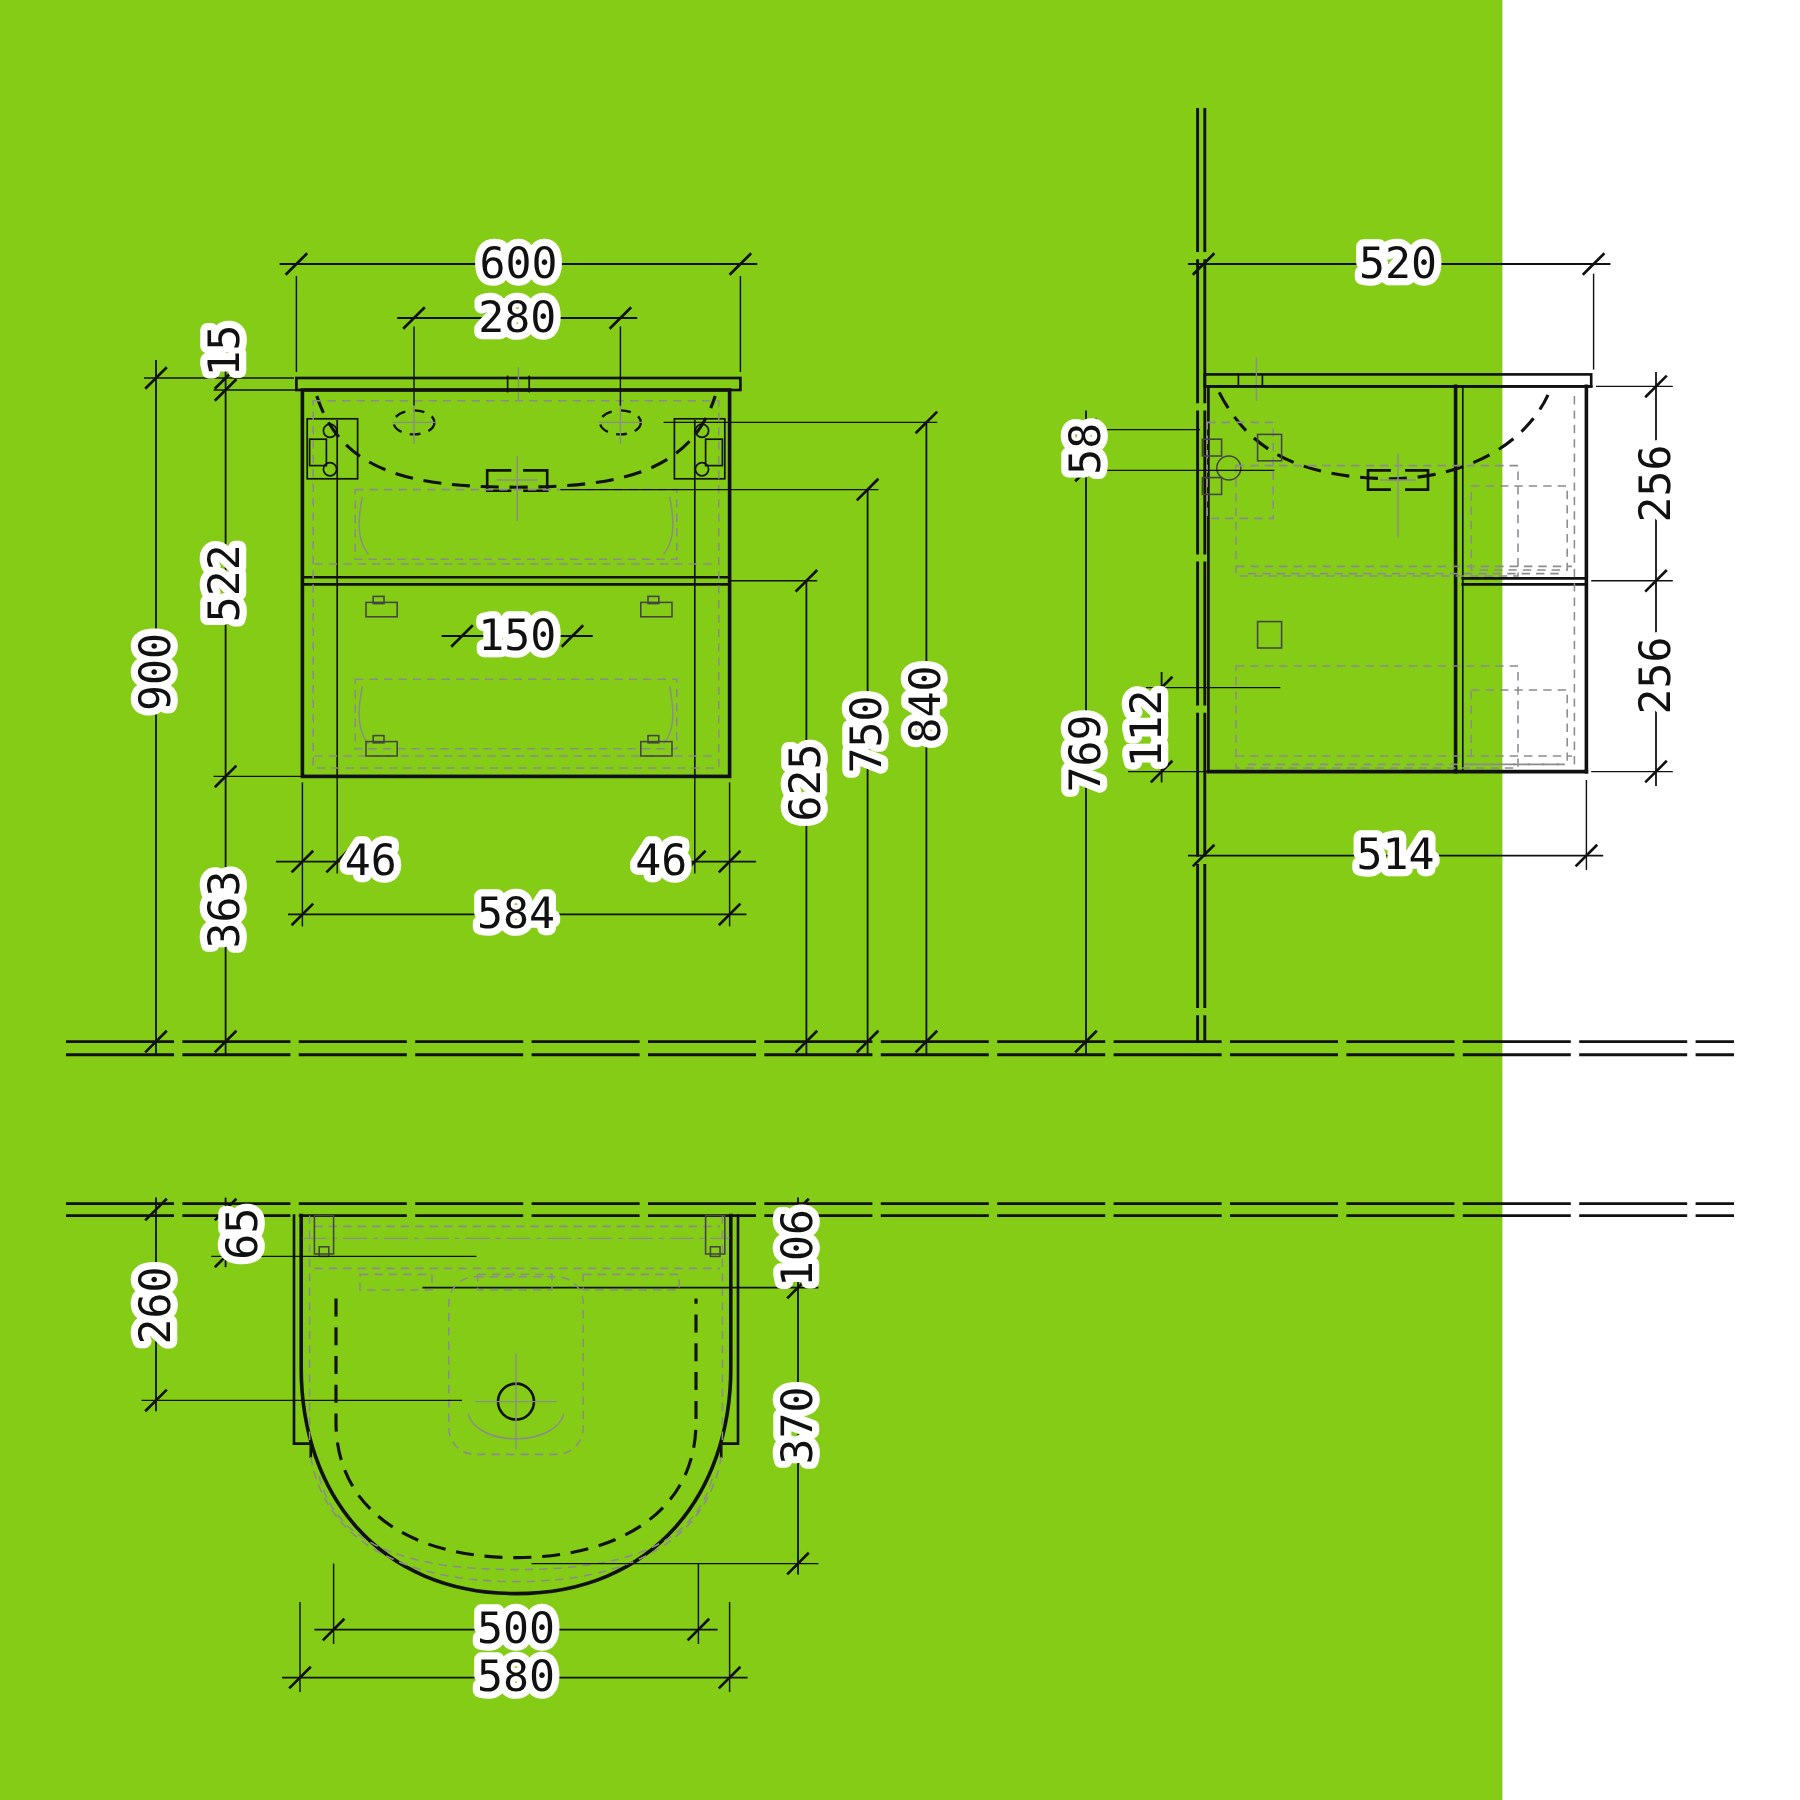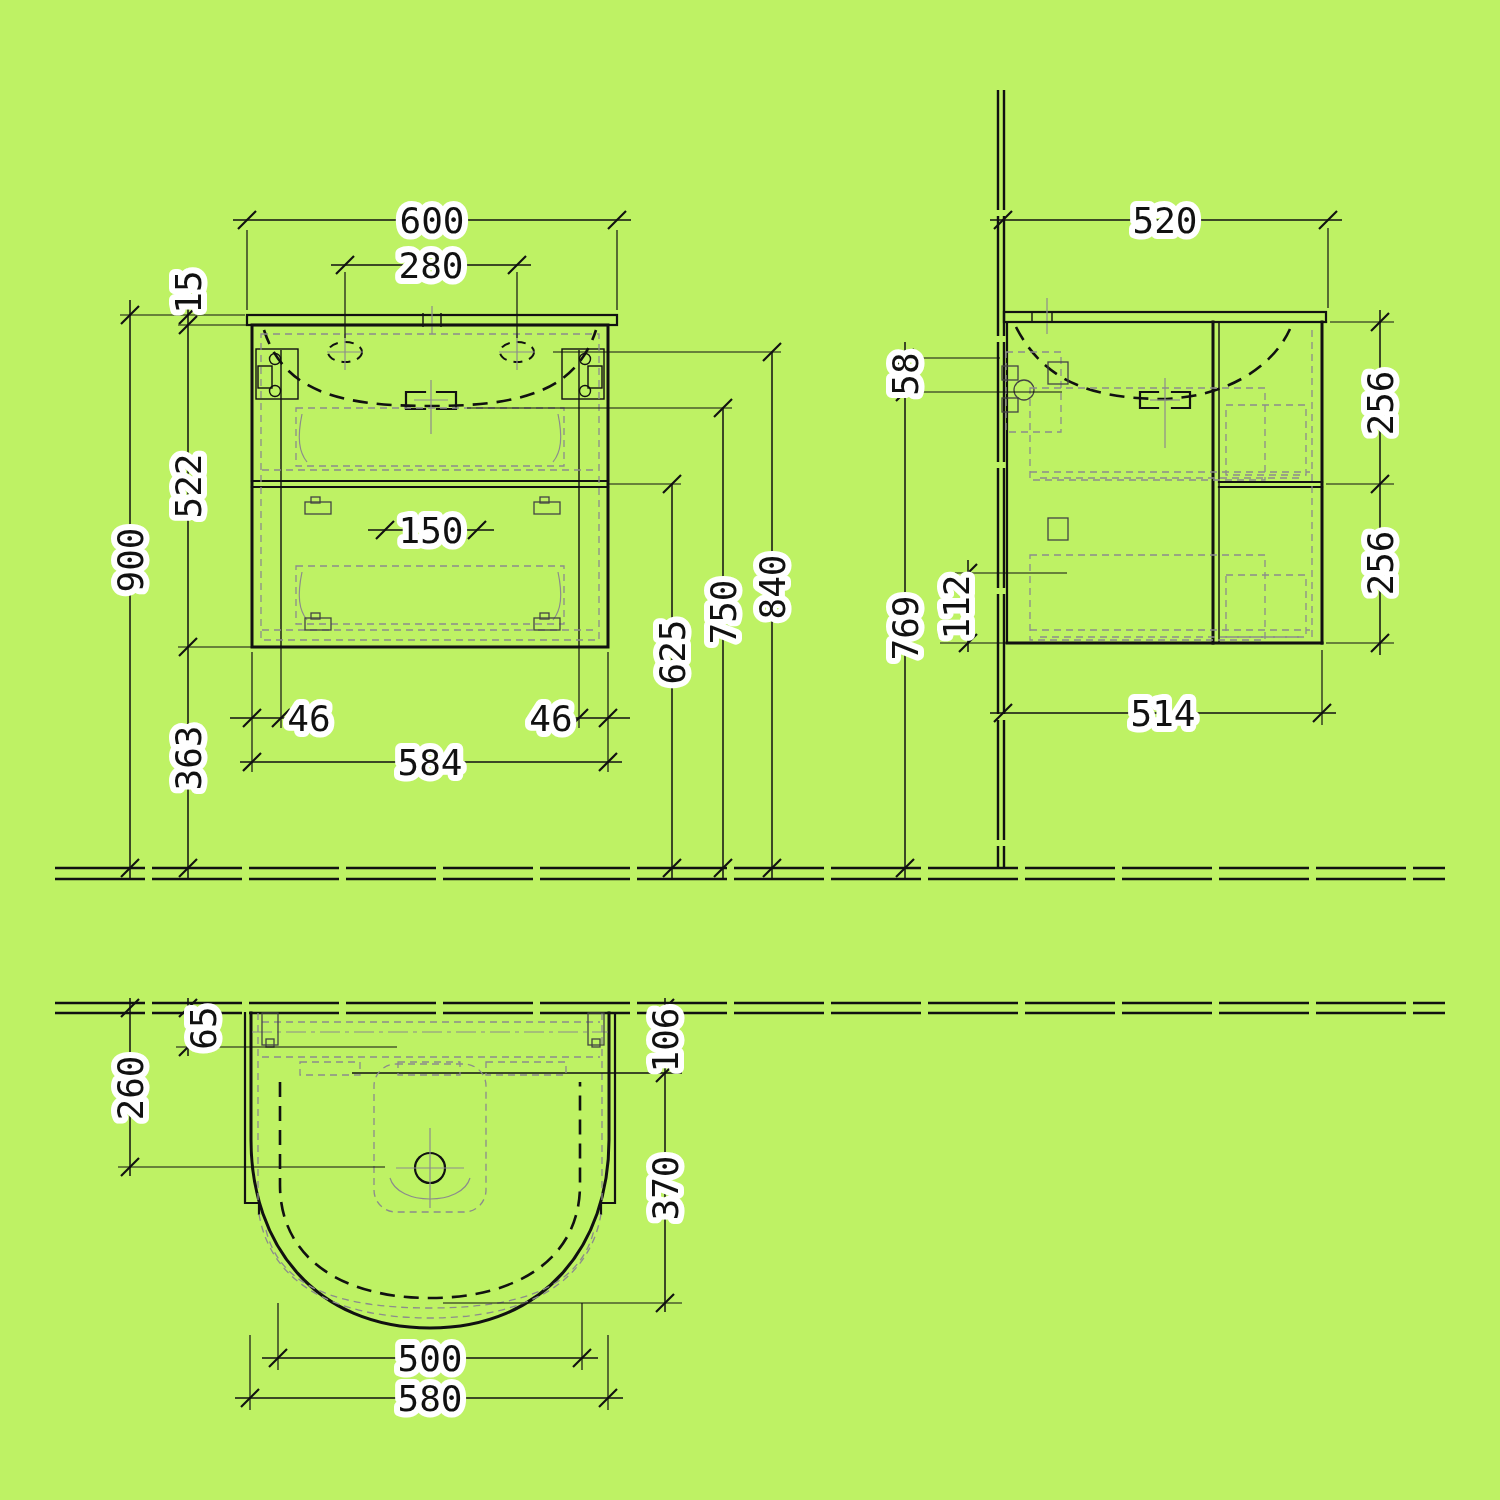--- a/index.html
+++ b/index.html
@@ -1,16 +1,16 @@
 <!DOCTYPE html>
 <html><head>
 <meta charset="utf-8">
 <style>
   html,body{margin:0;padding:0;background:#ffffff;}
-  .canvas{width:1500px;height:1500px;background:#bef264;position:relative;font-family:"DejaVu Sans Mono",monospace;}
+  .canvas{width:1252px;height:1500px;background:#84cc16;position:relative;font-family:"DejaVu Sans Mono",monospace;}
   svg{display:block;}
   
   .outline{stroke:#111;stroke-width:3;fill:none;stroke-linecap:square;}
   .med{stroke:#111;stroke-width:2.2;fill:none;stroke-linecap:square;}
   .thin{stroke:#111;stroke-width:1.4;fill:none;}
   .dimline{stroke:#111;stroke-width:1.5;fill:none;}
   .extline{stroke:#111;stroke-width:1.2;fill:none;}
   .tick{stroke:#111;stroke-width:2.2;}
   .bolddash{stroke:#111;stroke-width:2.6;fill:none;stroke-dasharray:15 9;}
   .holedash{stroke:#111;stroke-width:2;fill:none;stroke-dasharray:9 7;}

